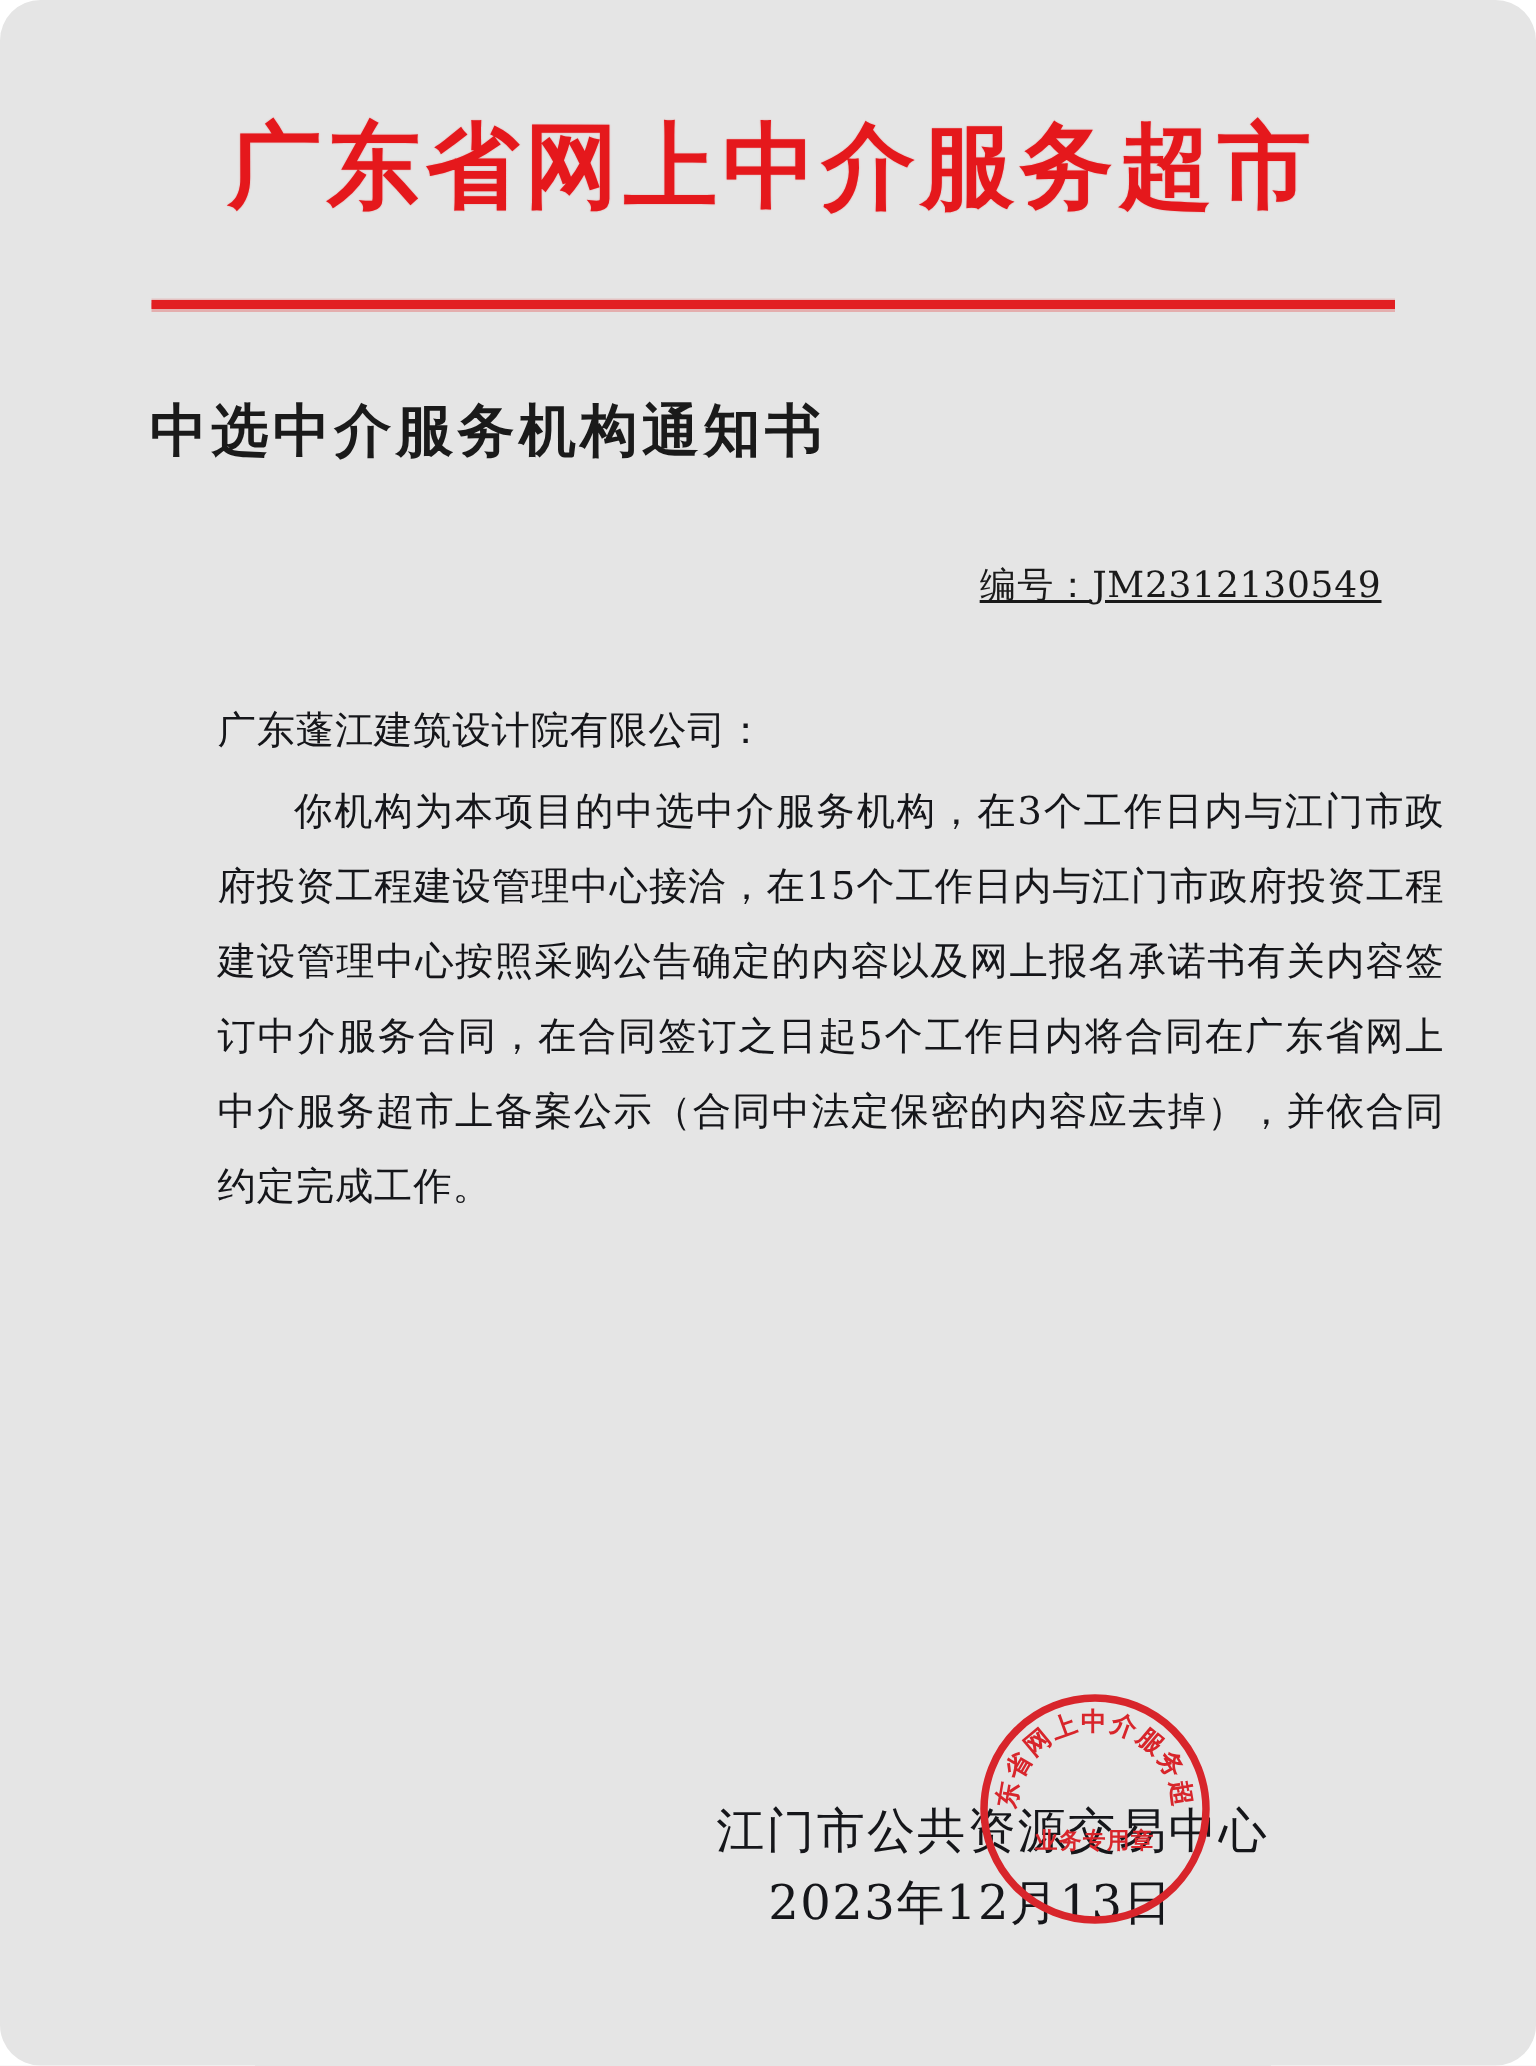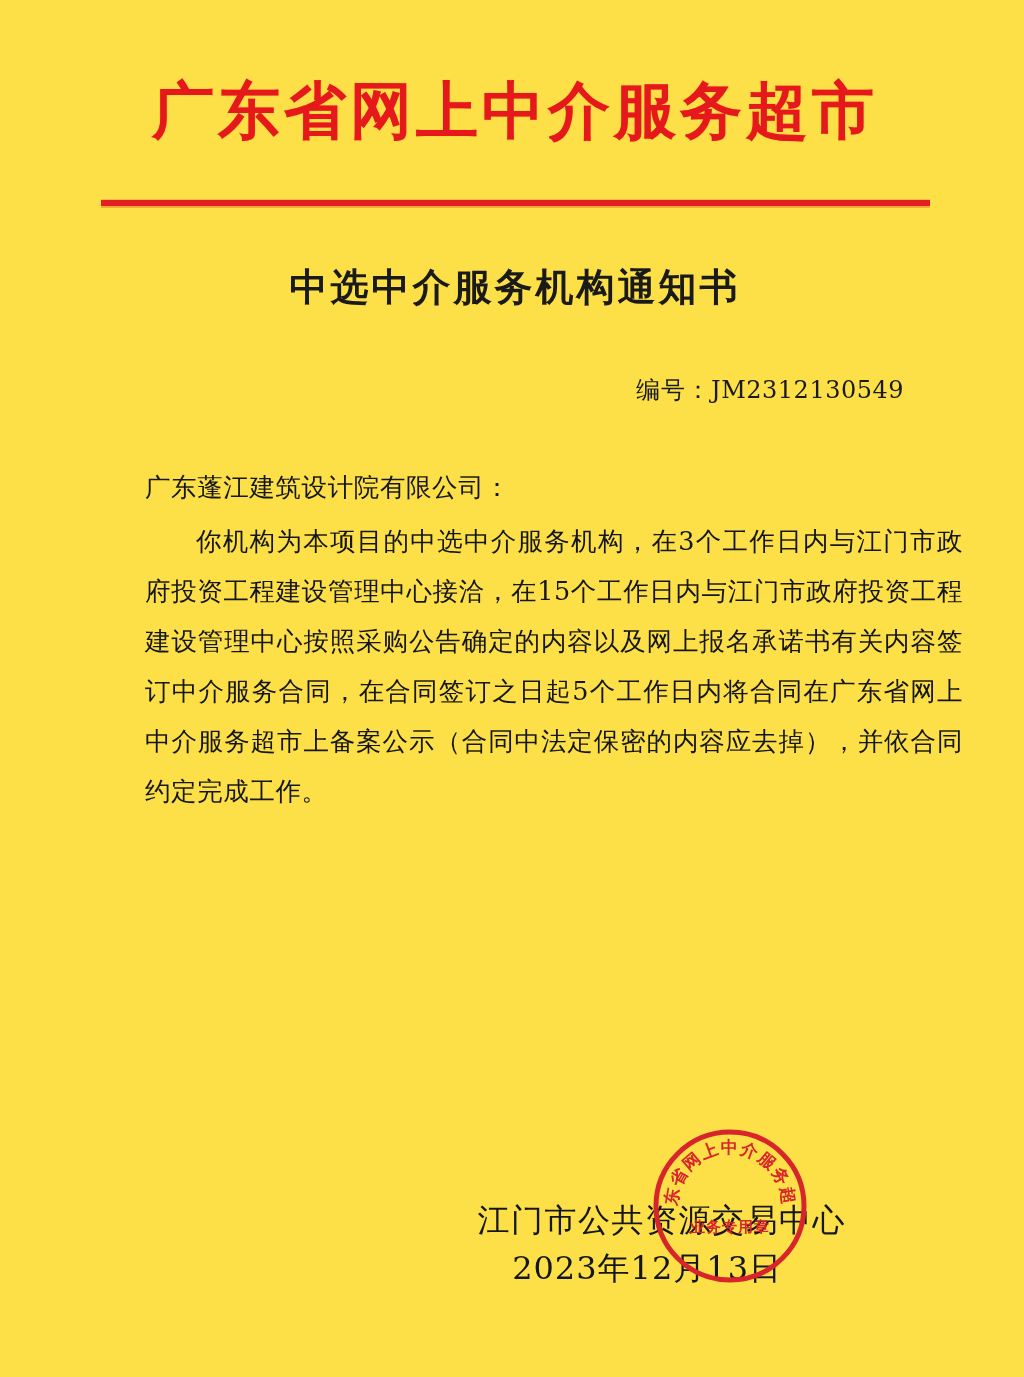--- a/index.html
+++ b/index.html
@@ -12,21 +12,22 @@
     height: 1377px;
     position: relative;
     overflow: hidden;
     font-family: "DejaVu Serif", "Liberation Serif", serif;
     -webkit-font-smoothing: antialiased;
   }
 
   .page {
     position: absolute;
     inset: 0;
-    background: #fde047;
+    background: #e5e5e5;
+    border-radius: 27px;
   }
 
   
   .masthead {
     position: absolute;
     top: 78px;
     left: 100px;
     width: 830px;
     text-align: center;
   }
@@ -50,39 +51,40 @@
     background: #e21f22;
     box-shadow: 0 2px 0 0 rgba(226,31,34,0.28), 0 -1px 0 0 rgba(226,31,34,0.18);
   }
 
   
   .doc-title {
     position: absolute;
     top: 262px;
     left: 100px;
     width: 830px;
-    text-align: center;
+    text-align: left;
     font-size: 38px;
     font-weight: 700;
     letter-spacing: 3px;
     color: #1a1a1a;
     font-family: "DejaVu Serif", "Liberation Serif", serif;
     white-space: nowrap;
   }
 
   
   .serial-row {
     position: absolute;
     top: 374px;
-    left: 84px;
+    left: 101px;
     width: 820px;
     text-align: right;
     font-size: 24px;
     color: #1a1a1a;
     letter-spacing: 1px;
+    text-decoration: underline;
   }
   .serial-label { letter-spacing: 1px; }
   .serial-value {
     font-family: "DejaVu Serif", "Liberation Serif", serif;
     letter-spacing: 0.5px;
   }
 
   
   .body-block {
     position: absolute;

